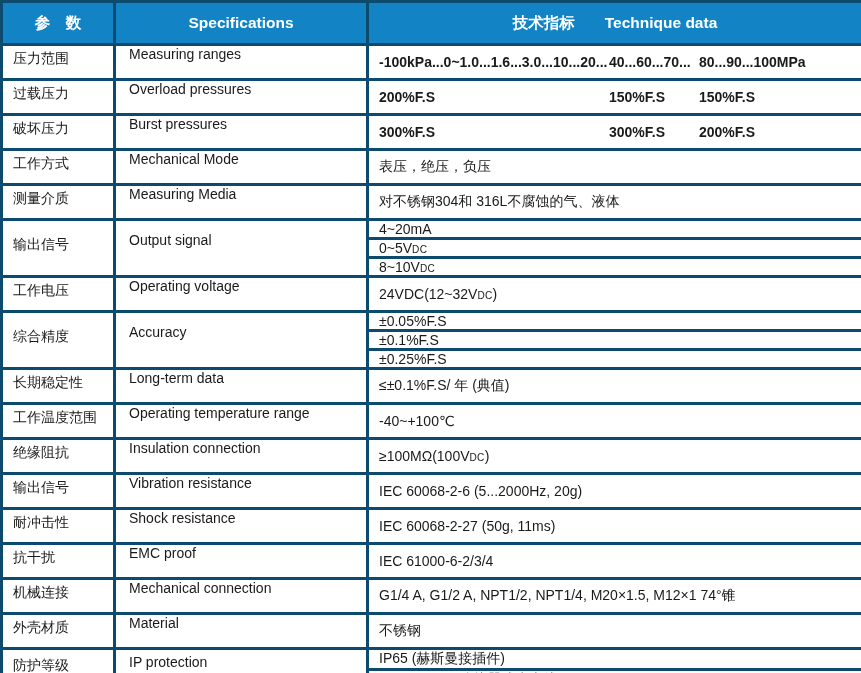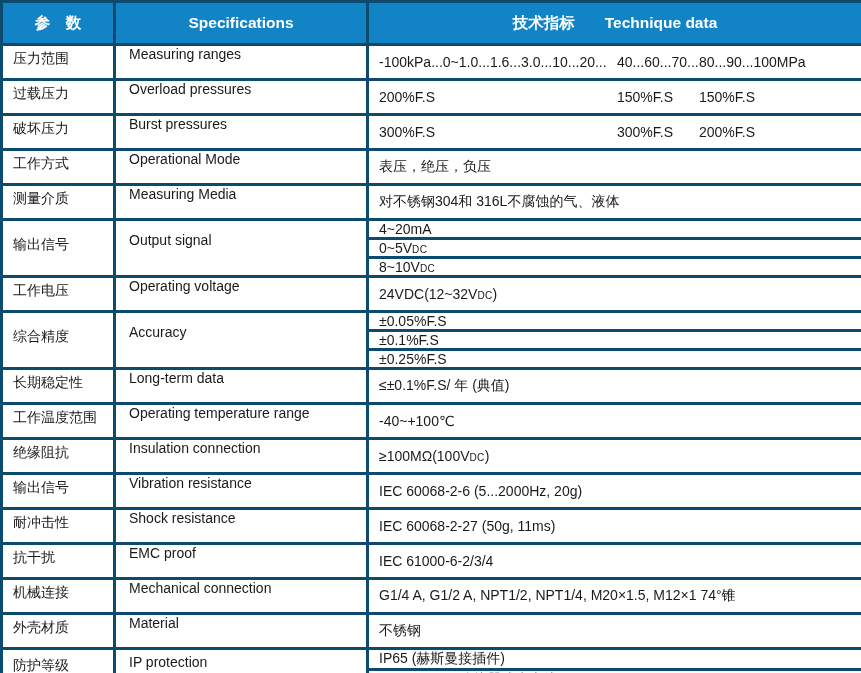--- a/index.html
+++ b/index.html
@@ -37,29 +37,30 @@
     text-align: center;
     padding: 0;
   }
   .hdr-gap { display: inline-block; width: 30px; }
   td.param-cell { padding: 0 4px 7px 10px; }
   td.spec-cell  { padding: 0 4px 16px 13px; }
   td.value-cell { padding: 0 4px 0 10px; }
   td.value-multi {
     position: relative;
     padding: 4px;
+    font-weight: bold;
   }
   .pos-val {
     position: absolute;
     top: 50%;
     transform: translateY(-50%);
     white-space: nowrap;
   }
   .pos-1 { left: 10px; }
-  .pos-2 { left: 248px; }
+  .pos-2 { left: 240px; }
   .pos-3 { left: 330px; }
   .dc {
     font-size: 0.72em;
     letter-spacing: 0.3px;
   }
 </style>
 </head>
 <body>
 
 <div class="page">
@@ -105,21 +106,21 @@
       <td class="spec-cell">Burst pressures</td>
       <td class="value-multi">
         <span class="pos-val pos-1">300%F.S</span>
         <span class="pos-val pos-2">300%F.S</span>
         <span class="pos-val pos-3">200%F.S</span>
       </td>
     </tr>
 
     <tr>
       <td class="param-cell">工作方式</td>
-      <td class="spec-cell">Operational Mode</td>
+      <td class="spec-cell">Mechanical Mode</td>
       <td class="value-cell">表压，绝压，负压</td>
     </tr>
 
     <tr>
       <td class="param-cell">测量介质</td>
       <td class="spec-cell">Measuring Media</td>
       <td class="value-cell">对不锈钢304和 316L不腐蚀的气、液体</td>
     </tr>
 
     <tr>

